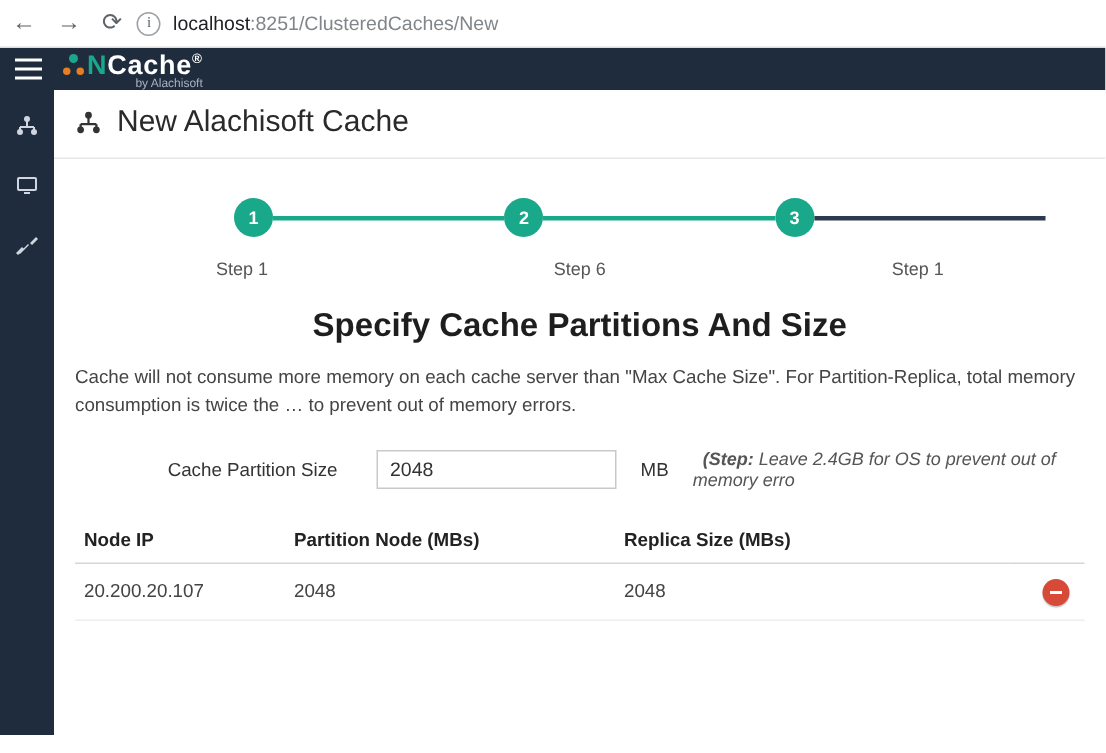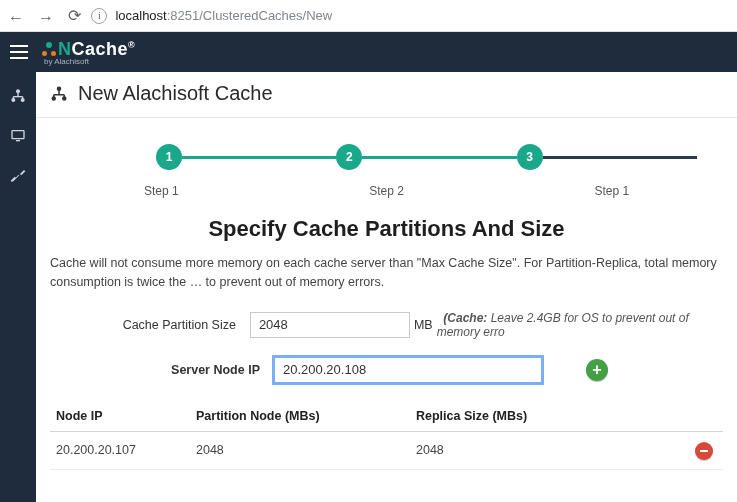--- a/index.html
+++ b/index.html
@@ -8,31 +8,31 @@
   
   .browser-bar { display: flex; align-items: center; height: 32px; padding: 0 8px; background: #fff; border-bottom: 1px solid #ddd; gap: 10px; }
   .nav-arrows { display: flex; gap: 14px; color: #5f6368; }
   .nav-arrows span { font-size: 16px; line-height: 1; }
   .url-zone { display: flex; align-items: center; gap: 8px; flex: 1; }
   .info-circle { width: 16px; height: 16px; border: 1px solid #9aa0a6; border-radius: 50%; display: flex; align-items: center; justify-content: center; font-size: 10px; color: #5f6368; font-family: serif; }
   .url-text { font-size: 13px; color: #202124; }
   .url-text .muted { color: #80868b; }
   
   
-  .app-header { display: flex; align-items: center; height: 40px; background: #1f2c3e; padding: 0 10px; gap: 14px; }
+  .app-header { display: flex; align-items: center; height: 28px; background: #1f2c3e; padding: 0 10px; gap: 14px; }
   .hamburger { width: 18px; height: 14px; display: flex; flex-direction: column; justify-content: space-between; cursor: pointer; }
   .hamburger div { height: 2px; background: #fff; }
   .logo { display: flex; align-items: baseline; gap: 0; }
   .logo-icon { width: 14px; height: 14px; position: relative; margin-right: 2px; transform: translateY(1px); }
   .logo-dot-top { position: absolute; top: 0; left: 4px; width: 6px; height: 6px; border-radius: 50%; background: #1aa88a; }
   .logo-dot-l { position: absolute; bottom: 0; left: 0; width: 5px; height: 5px; border-radius: 50%; background: #e67e22; }
   .logo-dot-r { position: absolute; bottom: 0; right: 0; width: 5px; height: 5px; border-radius: 50%; background: #e67e22; }
   .logo-text { color: #fff; font-weight: 600; font-size: 18px; letter-spacing: 0.5px; }
   .logo-text .n { color: #1aa88a; }
-  .logo-sub { color: #a9b2bf; font-size: 8px; margin-left: 2px; margin-top: -3px; display: block; }
+  .logo-sub { color: #a9b2bf; font-size: 8px; margin-left: 2px; margin-top: -3px; display: block; text-align: right; }
   .logo-wrap { display: flex; flex-direction: column; }
   .logo-r { font-size: 9px; vertical-align: super; }
   
   
   .layout { display: flex; }
   .sidebar { width: 36px; background: #1f2c3e; display: flex; flex-direction: column; padding-top: 4px; min-height: 430px; }
   .side-item { height: 40px; display: flex; align-items: center; justify-content: center; color: #cfd6e0; cursor: pointer; }
   .side-item svg { width: 16px; height: 16px; fill: #cfd6e0; }
   
   .main { flex: 1; background: #fff; }
@@ -48,21 +48,21 @@
   .step-line { height: 3px; background: #1aa88a; flex: 1; }
   .step-line.dark { background: #2c3a4f; }
   .step-labels { display: flex; padding: 8px 40px 18px 108px; }
   .step-label { width: 50px; font-size: 12px; color: #555; }
   .step-spacer { flex: 1; }
   
   
   .section-h { font-size: 22px; font-weight: 700; color: #1e1e1e; padding: 0 14px 12px; text-align: center; }
   .body-text { padding: 0 14px 14px; font-size: 12.5px; color: #444; line-height: 1.55; }
   
-  .form-row { display: flex; align-items: center; padding: 4px 14px 14px; gap: 4px; }
+  .form-row { display: flex; align-items: center; padding: 4px 14px 14px; gap: 16px; }
   .form-label { width: 220px; text-align: right; font-size: 12.5px; color: #333; padding-right: 10px; }
   .text-input { height: 26px; border: 1px solid #c9c9c9; padding: 0 8px; font-size: 13px; color: #333; }
   .text-input.w170 { width: 160px; }
   .text-input.w260 { width: 268px; }
   .unit { font-size: 12.5px; color: #333; }
   .hint { font-size: 12px; color: #555; }
   .hint .b { font-weight: 700; font-style: italic; }
   .hint .i { font-style: italic; }
   .note-red { color: #c0392b; font-style: italic; }
   
@@ -155,42 +155,37 @@
       <div class="step-dot">1</div>
       <div class="step-line"></div>
       <div class="step-dot">2</div>
       <div class="step-line"></div>
       <div class="step-dot">3</div>
       <div class="step-line dark"></div>
     </div>
     <div class="step-labels">
       <div class="step-label">Step 1</div>
       <div class="step-spacer"></div>
-      <div class="step-label">Step 2</div>
+      <div class="step-label">Step 6</div>
       <div class="step-spacer"></div>
       <div class="step-label">Step 1</div>
       <div class="step-spacer" style="flex:0.3"></div>
     </div>
 
     <h2 class="section-h">Specify Cache Partitions And Size</h2>
     <div class="body-text">Cache will not consume more memory on each cache server than "Max Cache Size". For Partition-Replica, total memory consumption is twice the … to prevent out of memory errors.</div>
 
     <div class="form-row">
       <div class="form-label">Cache Partition Size</div>
       <input class="text-input w170" value="2048" style="">
       <span class="unit">MB</span>
-      <span class="hint">&nbsp;&nbsp;<span class="b">(Cache:</span><span class="i"> Leave 2.4GB for OS to prevent out of memory erro</span></span>
-    </div>
-
-
-    <div class="form-row">
-      <div class="form-label" style="font-weight:600">Server Node IP</div>
-      <input class="text-input w260" style="outline: rgb(122, 174, 245) solid 2px; border-color: rgb(122, 174, 245);" value="20.200.20.108">
-      <div class="add-btn">+</div>
-    </div>
+      <span class="hint">&nbsp;&nbsp;<span class="b">(Step:</span><span class="i"> Leave 2.4GB for OS to prevent out of memory erro</span></span>
+    </div>
+
+
 
     <table class="tbl">
       <thead>
         <tr>
           <th style="width:140px">Node IP</th>
           <th style="width:220px">Partition Node (MBs)</th>
           <th>Replica Size (MBs)</th>
           <th style="width:50px"></th>
         </tr>
       </thead>

